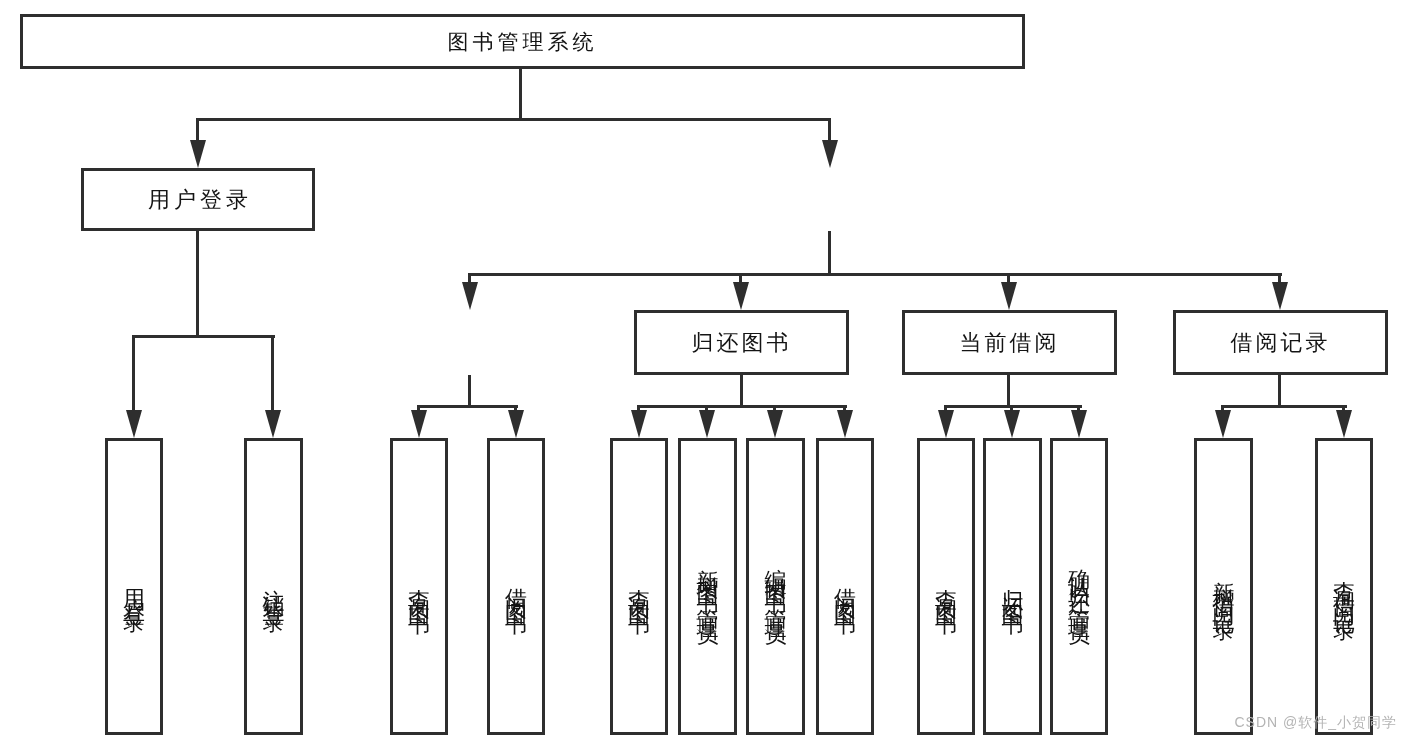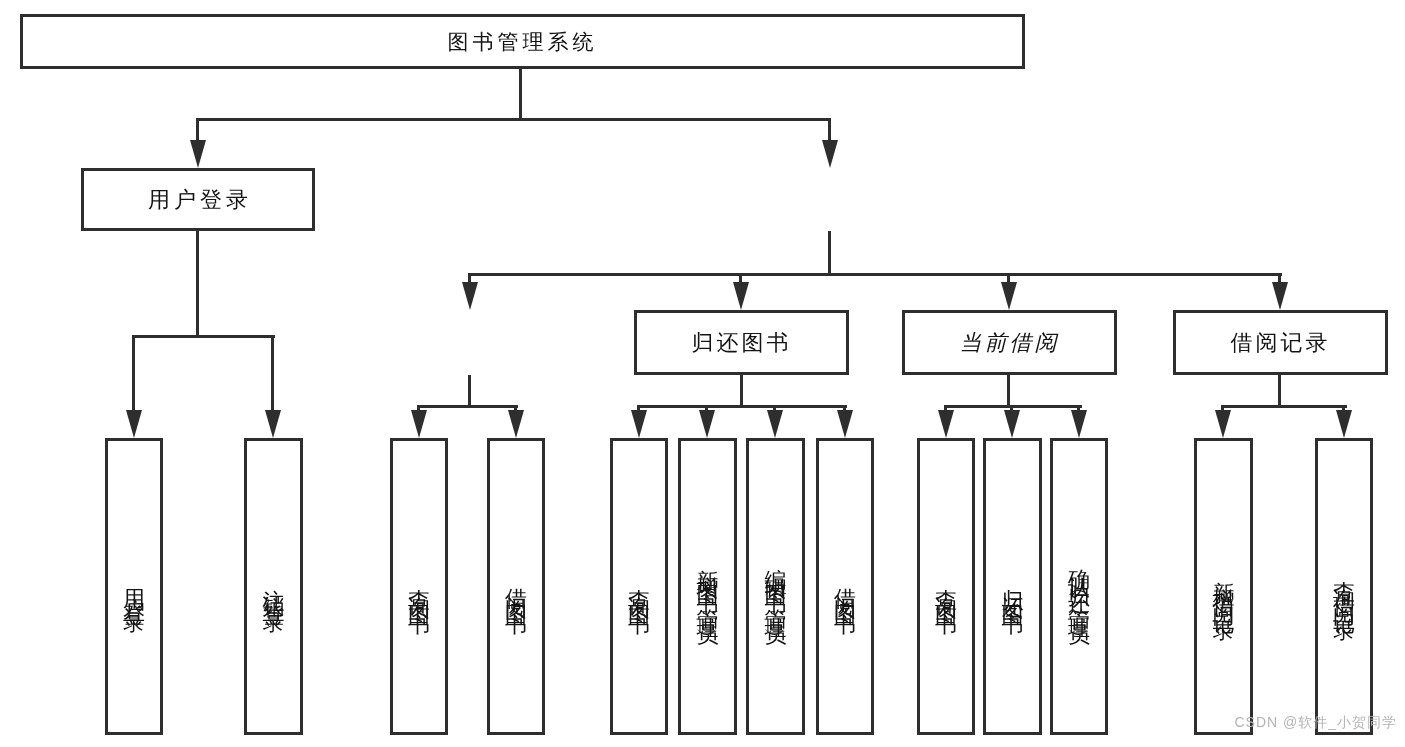--- a/index.html
+++ b/index.html
@@ -69,21 +69,21 @@
   <div class="v" style="left:468px;top:276px;height:8px;"></div>
   <div class="ah" style="left:462px;top:282px;"></div>
   <div class="v" style="left:739px;top:276px;height:8px;"></div>
   <div class="ah" style="left:733px;top:282px;"></div>
   <div class="v" style="left:1007px;top:276px;height:8px;"></div>
   <div class="ah" style="left:1001px;top:282px;"></div>
   <div class="v" style="left:1278px;top:276px;height:8px;"></div>
   <div class="ah" style="left:1272px;top:282px;"></div>
 
   <div class="box l3" style="left:634px;top:310px;width:215px;height:65px;">归还图书</div>
-  <div class="box l3" style="left:902px;top:310px;width:215px;height:65px;font-style:italic;">当前借阅</div>
+  <div class="box l3" style="left:902px;top:310px;width:215px;height:65px;">当前借阅</div>
   <div class="box l3" style="left:1173px;top:310px;width:215px;height:65px;">借阅记录</div>
 
   <div class="v" style="left:468px;top:375px;height:33px;"></div>
   <div class="h" style="left:417px;top:405px;width:101px;"></div>
   <div class="v" style="left:417px;top:405px;height:8px;"></div>
   <div class="ah" style="left:411px;top:410px;"></div>
   <div class="v" style="left:514px;top:405px;height:8px;"></div>
   <div class="ah" style="left:508px;top:410px;"></div>
 
   <div class="v" style="left:740px;top:375px;height:33px;"></div>

